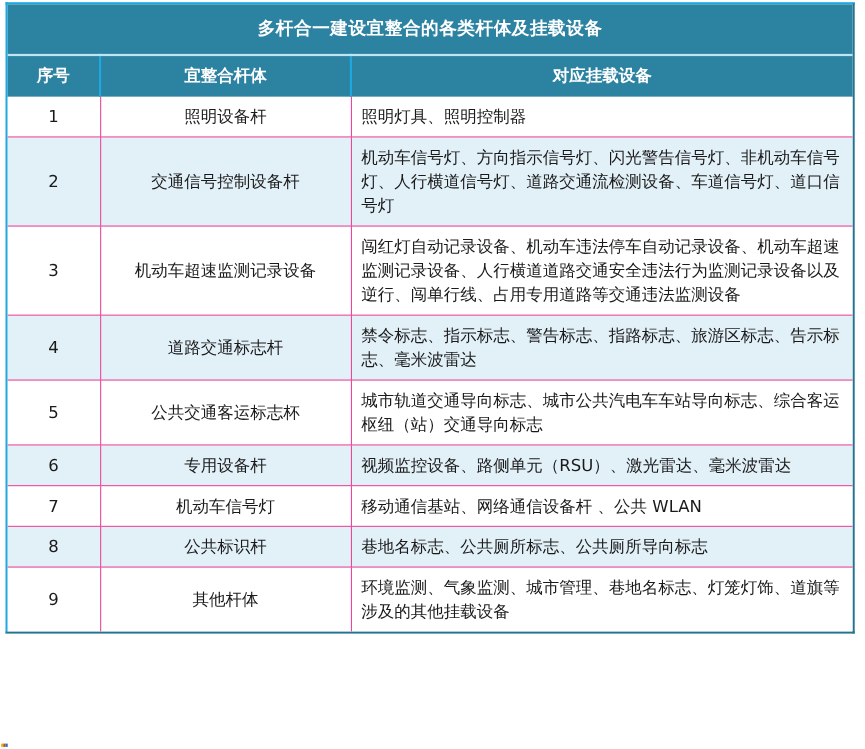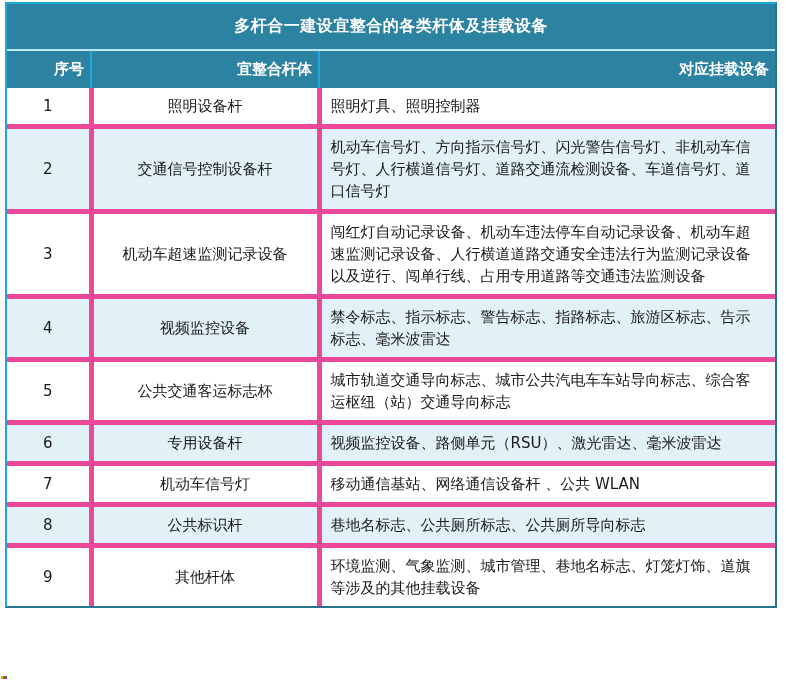--- a/index.html
+++ b/index.html
@@ -46,32 +46,32 @@
     text-align: center;
     padding: 12px 6px;
     border-bottom: 2px solid #bfe4f2;
     letter-spacing: 0.5px;
   }
   tr.header-row th {
     background: #2c82a1;
     color: #ffffff;
     font-size: 15px;
     font-weight: bold;
-    text-align: right;
+    text-align: center;
     padding: 9px 6px;
     border-left: 2px solid #1fa7e0;
   }
   tr.header-row th:first-child { border-left: none; }
 
   tbody td {
     font-size: 15px;
     color: #1a1a1a;
     line-height: 22px;
     padding: 7px 6px;
-    border: 5px solid #ec4899;
+    border: 1px solid #ec4899;
     vertical-align: middle;
     background: #ffffff;
   }
   tbody td:first-child { border-left: none; }
   tbody td:last-child  { border-right: none; }
   tbody tr:first-child td { border-top: none; }
   tbody tr:last-child td  { border-bottom: none; }
 
   tbody tr:nth-child(even) td { background: #e2f0f8; }
 
@@ -121,21 +121,21 @@
             <td class="cell-pole">交通信号控制设备杆</td>
             <td class="cell-devices">机动车信号灯、方向指示信号灯、闪光警告信号灯、非机动车信号灯、人行横道信号灯、道路交通流检测设备、车道信号灯、道口信号灯</td>
           </tr>
           <tr>
             <td class="cell-no">3</td>
             <td class="cell-pole">机动车超速监测记录设备</td>
             <td class="cell-devices">闯红灯自动记录设备、机动车违法停车自动记录设备、机动车超速监测记录设备、人行横道道路交通安全违法行为监测记录设备以及逆行、闯单行线、占用专用道路等交通违法监测设备</td>
           </tr>
           <tr>
             <td class="cell-no">4</td>
-            <td class="cell-pole">视频监控设备</td>
+            <td class="cell-pole">道路交通标志杆</td>
             <td class="cell-devices">禁令标志、指示标志、警告标志、指路标志、旅游区标志、告示标志、毫米波雷达</td>
           </tr>
           <tr>
             <td class="cell-no">5</td>
             <td class="cell-pole">公共交通客运标志杯</td>
             <td class="cell-devices">城市轨道交通导向标志、城市公共汽电车车站导向标志、综合客运枢纽（站）交通导向标志</td>
           </tr>
           <tr>
             <td class="cell-no">6</td>
             <td class="cell-pole">专用设备杆</td>

